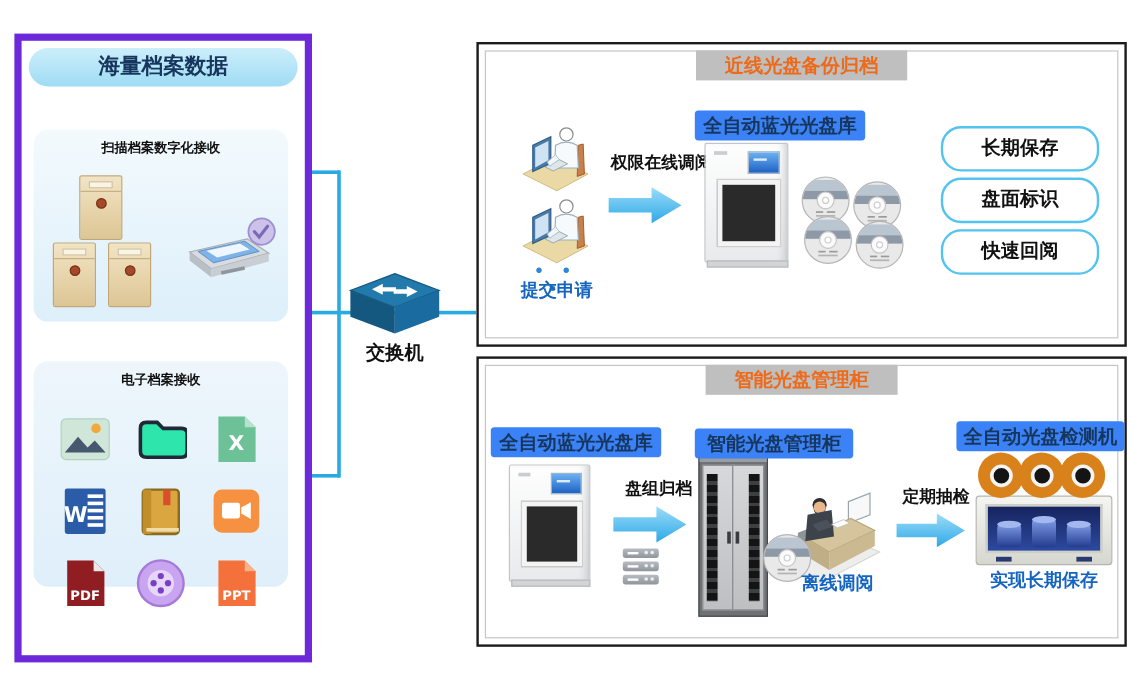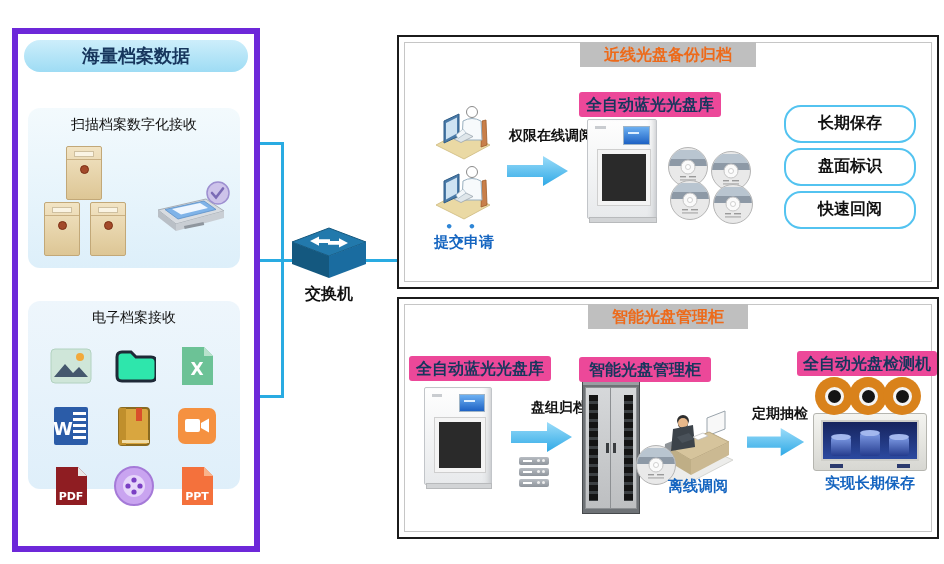--- a/index.html
+++ b/index.html
@@ -13,21 +13,21 @@
   .left-panel{position:absolute;left:12px;top:28px;width:236px;height:512px;
     border:6px solid #6d28d9;background:#fff;z-index:1;}
   .left-header{position:absolute;left:6px;top:6px;right:6px;height:32px;border-radius:16px;
     background:linear-gradient(180deg,#cdeefb,#9edcf4);color:#17365D;font-weight:bold;
     font-size:18px;line-height:32px;text-align:center;}
   .sub-panel{position:absolute;left:10px;width:212px;border-radius:12px;
     background:linear-gradient(180deg,#f3fafd,#ddeffa);}
   .sub-panel.scan{top:74px;height:160px;}
   .sub-panel.elec{top:267px;height:188px;background:linear-gradient(180deg,#eef6fc,#dfeffa);}
   .sub-title{position:absolute;top:8px;left:0;right:0;text-align:center;color:#111;
-    font-weight:normal;font-size:14px;}
+    font-weight:bold;font-size:11px;}
 
   
   .abox{position:absolute;width:34px;height:52px;border:1px solid #c2a878;border-radius:2px;
     background:linear-gradient(180deg,#f2e4c4,#ddc695);}
   .abox::before{content:"";position:absolute;left:7px;right:7px;top:4px;height:4px;
     background:#faf4e4;border:1px solid #cfc0a0;}
   .abox::after{content:"";position:absolute;left:50%;top:18px;width:7px;height:7px;margin-left:-4px;
     border-radius:50%;background:#a34a2a;border:1px solid #7c3015;}
   .abox .flap{position:absolute;left:0;right:0;top:12px;height:1px;background:#c9b084;}
 
@@ -47,21 +47,21 @@
   
   .flow-panel{position:absolute;left:397px;width:538px;border:2px solid #1b1b1b;background:#fff;z-index:1;}
   .flow-panel.nearline{top:35px;height:250px;}
   .flow-panel.offline{top:297px;height:238px;}
   .inner-frame{position:absolute;inset:5px;border:1px solid #c6c6c6;pointer-events:none;}
   .panel-header{position:absolute;top:5px;left:50%;transform:translateX(-50%);height:25px;
     line-height:25px;padding:0 24px;background:#BFBFBF;color:#ED6A1A;font-weight:bold;
     font-size:16px;white-space:nowrap;z-index:2;}
 
   .blue-tag{position:absolute;height:25px;line-height:25px;text-align:center;border-radius:3px;
-    background:#ec4899;color:#17365D;font-weight:bold;font-size:16px;white-space:nowrap;z-index:2;}
+    background:#3b82f6;color:#17365D;font-weight:bold;font-size:16px;white-space:nowrap;z-index:2;}
 
   .flow-text{position:absolute;color:#111;font-weight:bold;font-size:14px;text-align:center;white-space:nowrap;}
   .blue-text{position:absolute;color:#1565C0;font-weight:bold;font-size:15px;text-align:center;white-space:nowrap;}
   .dots{position:absolute;color:#2f86d6;font-weight:bold;font-size:13px;letter-spacing:5px;text-align:center;}
 
   .feature-btn{position:absolute;left:385px;width:128px;height:34px;border:2px solid #53C3F0;
     border-radius:17px;background:#fff;color:#111;font-weight:bold;font-size:16px;
     line-height:32px;text-align:center;}
 
   
@@ -348,21 +348,21 @@
     <div class="panel-header">智能光盘管理柜</div>
 
     <div class="blue-tag" style="left:10px;top:57px;width:142px;">全自动蓝光光盘库</div>
     <div class="disc-machine" style="left:25px;top:88px;width:66px;height:96px;">
       <div class="dm-logo"></div>
         <div class="dm-screen"></div>
         <div class="dm-window"></div>
         <div class="dm-base"></div>
     </div>
 
-    <div class="flow-text" style="left:120px;top:100px;width:80px;">盘组归档</div>
+    <div class="flow-text" style="left:110px;top:100px;width:80px;">盘组归档</div>
     <svg class="svgabs" style="left:112px;top:122px;width:62px;height:32px;" viewBox="0 0 62 32">
         <use href="#flowArrow"></use>
       </svg>
     <div class="svgabs" style="left:120px;top:158px;">
       <div class="srv"></div>
         <div class="srv"></div>
         <div class="srv"></div>
     </div>
 
     <div class="blue-tag" style="left:180px;top:58px;width:132px;">智能光盘管理柜</div>

